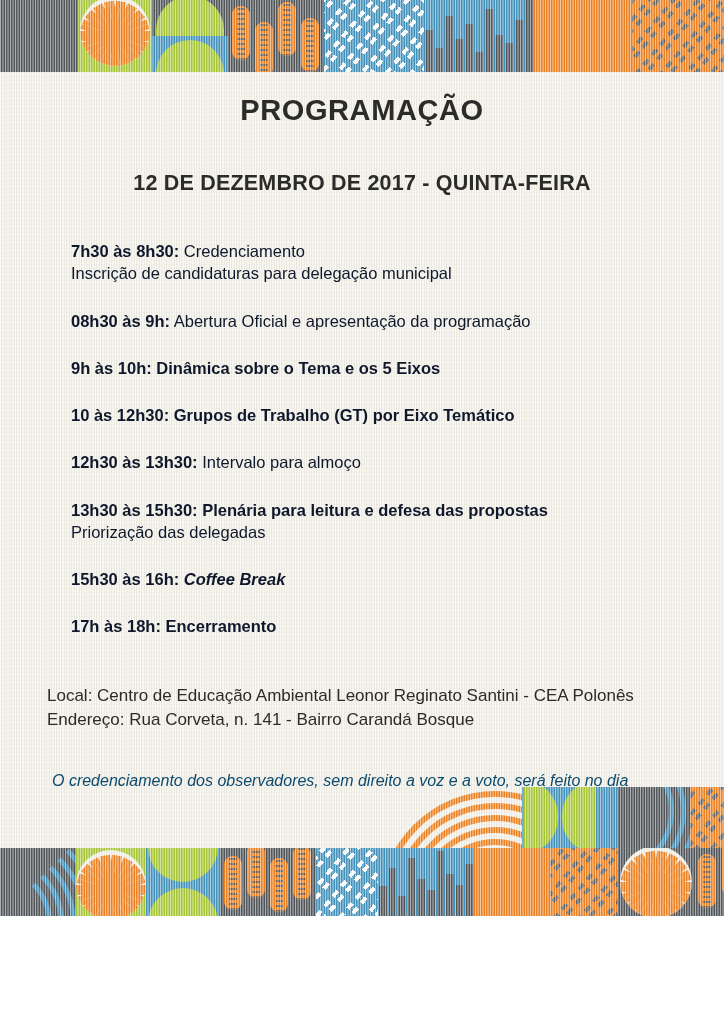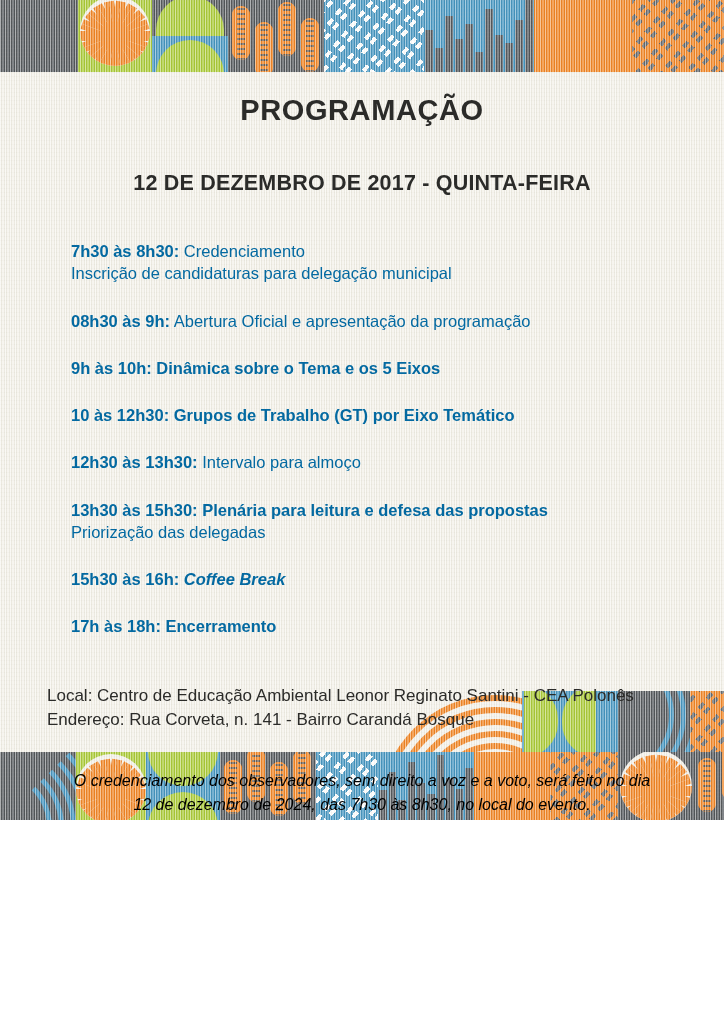--- a/index.html
+++ b/index.html
@@ -8,21 +8,21 @@
     padding: 0;
     background: #ffffff;
   }
   body {
     font-family: "Liberation Sans", sans-serif;
   }
 
   .poster {
     position: relative;
     width: 724px;
-    height: 820px;
+    height: 916px;
     overflow: hidden;
     background-color: #f3f1e9;
     box-sizing: border-box;
   }
 
   
   .paper-texture {
     position: absolute;
     inset: 0;
     pointer-events: none;
@@ -210,21 +210,21 @@
 
   .schedule {
     margin-top: 44px;
     padding-left: 71px;
     padding-right: 40px;
   }
   .sched-item {
     margin-bottom: 25px;
     font-size: 16.5px;
     line-height: 1.35;
-    color: #0369a1;
+    color: #0f172a;
   }
   .sched-item:last-child { margin-bottom: 0; }
   .sched-time { font-weight: bold; }
   .sched-desc { font-weight: normal; }
   .sched-desc.bold { font-weight: bold; margin-top: 19px; }
   .sched-desc.bolditalic { font-weight: bold; font-style: italic; }
   .sched-sub {
     display: block;
     font-weight: normal;
   }
@@ -237,25 +237,25 @@
     padding-right: 30px;
     font-size: 17px;
     line-height: 1.45;
     color: #2b2b29;
   }
   .venue div { white-space: nowrap; }
 
   .footnote {
     margin-top: 36px;
     padding: 0 52px;
-    text-align: center;
+    text-align: left;
     font-style: italic;
     font-size: 16px;
     line-height: 1.5;
-    color: #000000;
+    color: #0c4a6e;
   }
 </style>
 </head>
 <body>
 
 <div class="poster">
 
   <div class="band band-top">
     <div class="tile-row">
 
@@ -524,17 +524,16 @@
         <div class="sched-item"><span class="sched-time">17h às 18h:</span><span class="sched-desc bold"> Encerramento</span></div>
       </div>
 
     <div class="venue">
       <div>Local: Centro de Educação Ambiental Leonor Reginato Santini - CEA Polonês</div>
       <div>Endereço: Rua Corveta, n. 141 - Bairro Carandá Bosque</div>
     </div>
 
     <div class="footnote">
       <div>O credenciamento dos observadores, sem direito a voz e a voto, será feito no dia</div>
-      <div>12 de dezembro de 2024, das 7h30 às 8h30, no local do evento.</div>
     </div>
 
   </div>
 </div>
 
 </body></html>

